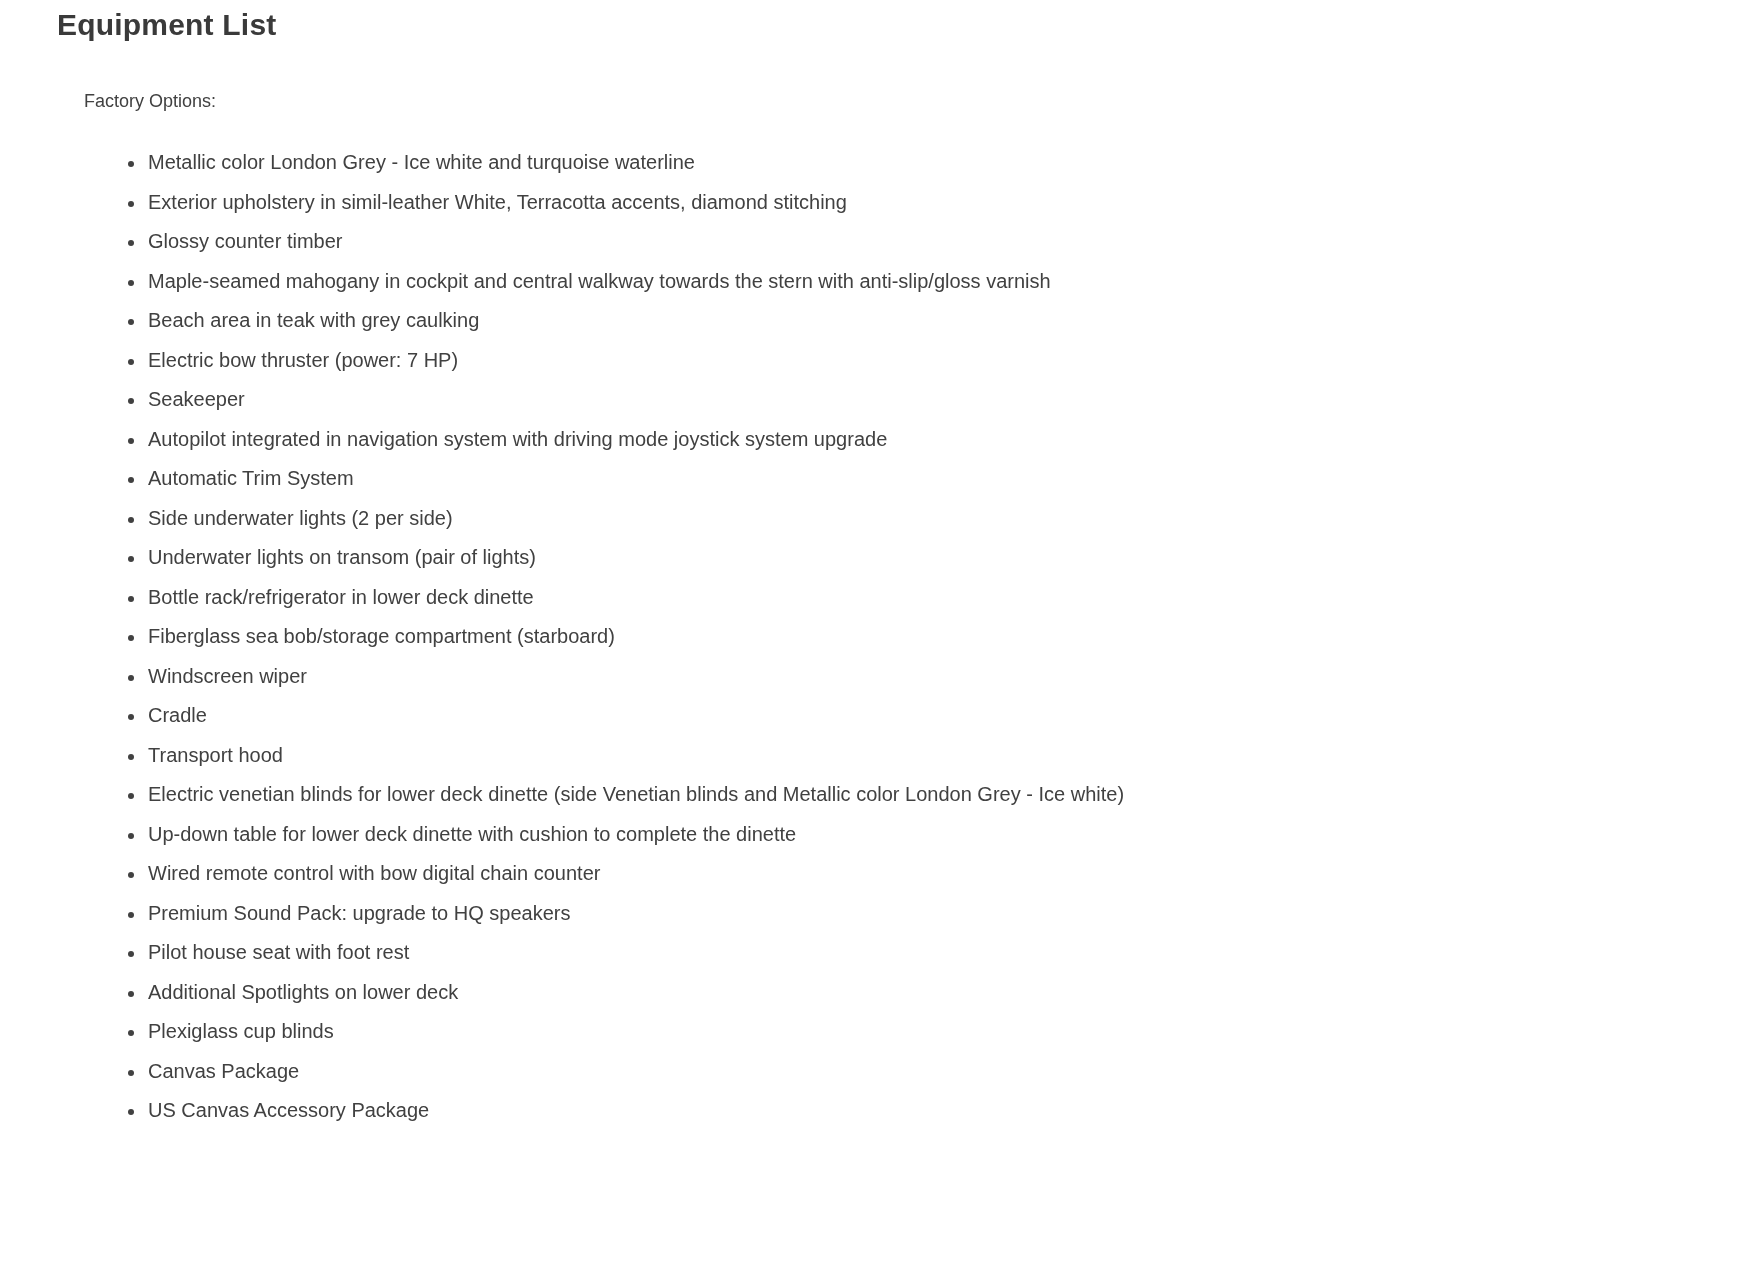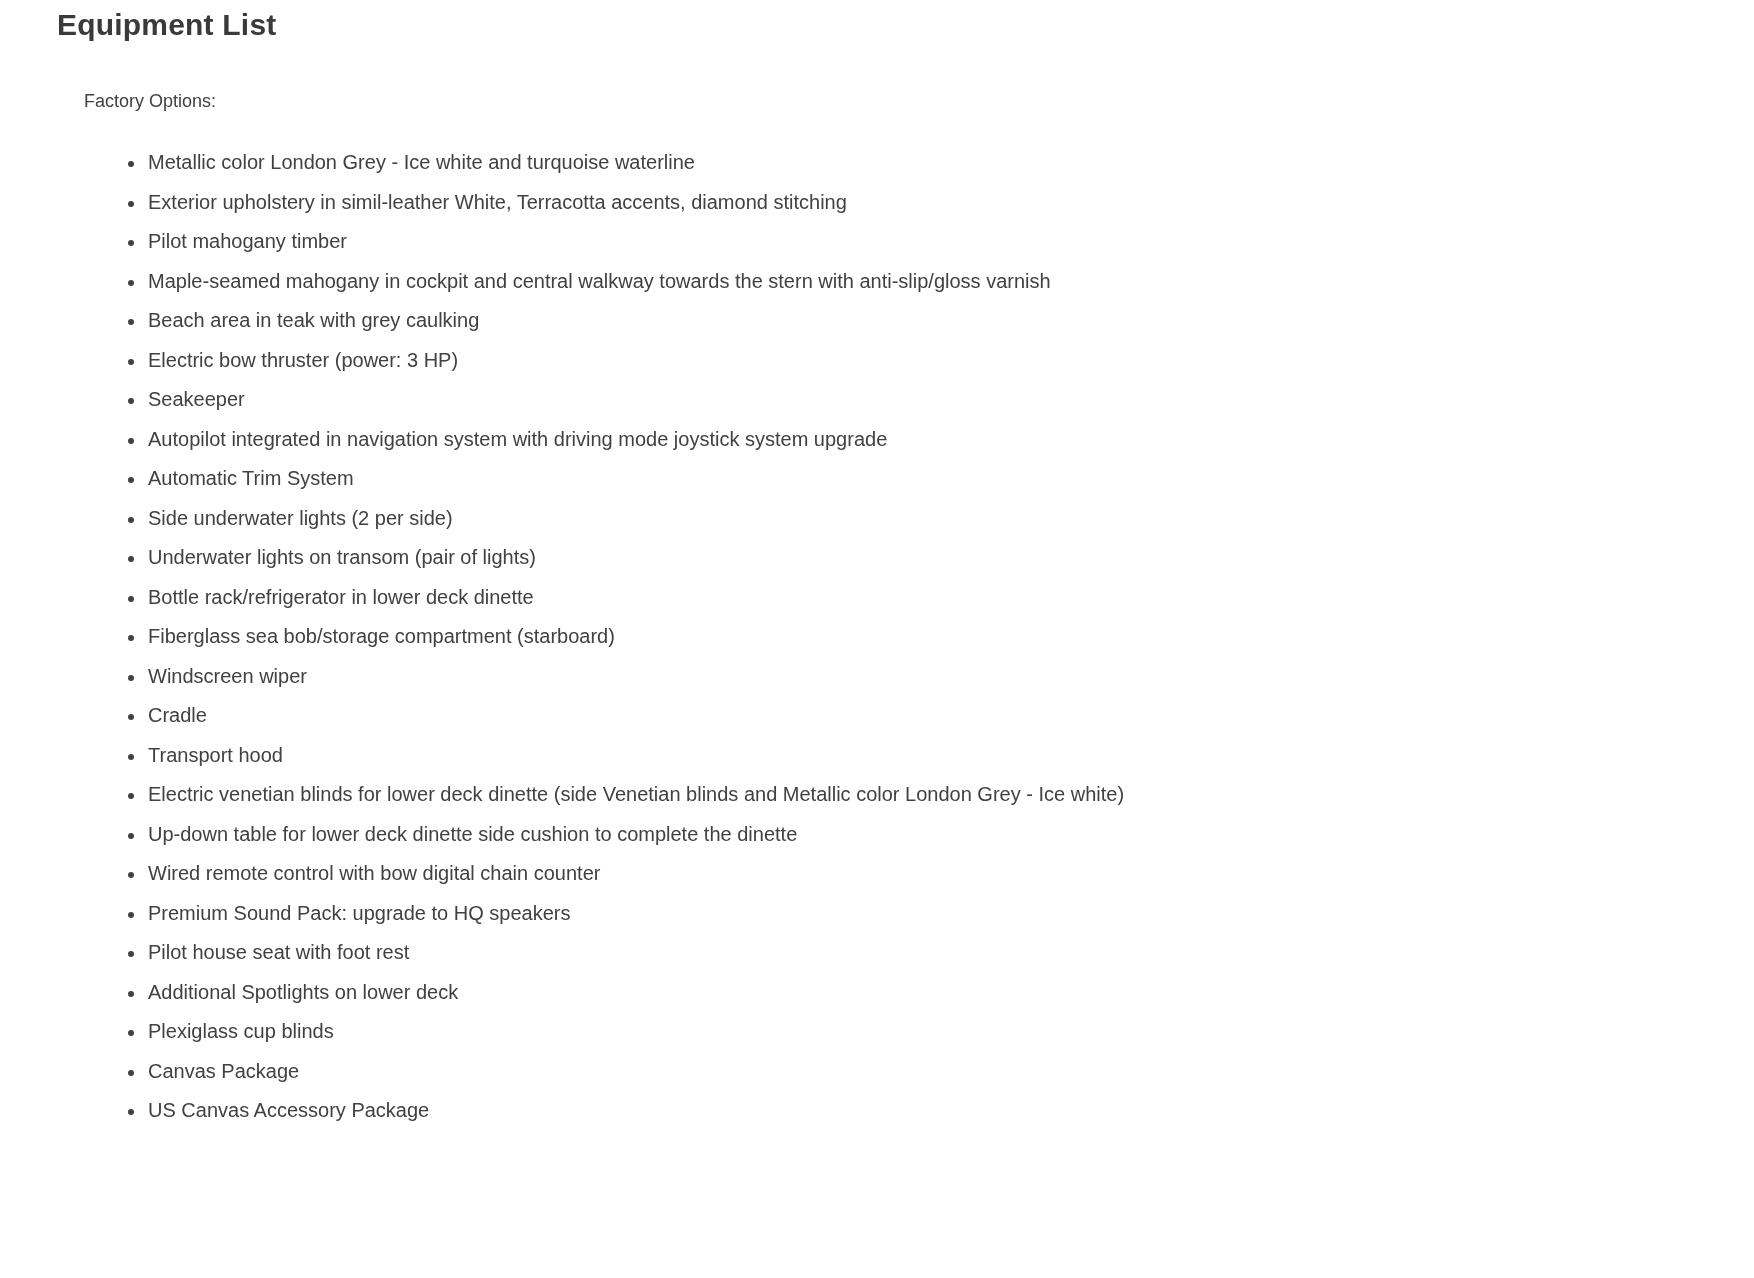--- a/index.html
+++ b/index.html
@@ -60,36 +60,36 @@
 
 <div class="page">
 
   <h1 class="page-title">Equipment List</h1>
 
   <p class="intro">Factory Options:</p>
 
   <ul class="equipment-list">
     <li>Metallic color London Grey - Ice white and turquoise waterline</li>
     <li>Exterior upholstery in simil-leather White, Terracotta accents, diamond stitching</li>
-    <li>Pilot mahogany timber</li>
+    <li>Glossy counter timber</li>
     <li>Maple-seamed mahogany in cockpit and central walkway towards the stern with anti-slip/gloss varnish</li>
     <li>Beach area in teak with grey caulking</li>
-    <li>Electric bow thruster (power: 3 HP)</li>
+    <li>Electric bow thruster (power: 7 HP)</li>
     <li>Seakeeper</li>
     <li>Autopilot integrated in navigation system with driving mode joystick system upgrade</li>
     <li>Automatic Trim System</li>
     <li>Side underwater lights (2 per side)</li>
     <li>Underwater lights on transom (pair of lights)</li>
     <li>Bottle rack/refrigerator in lower deck dinette</li>
     <li>Fiberglass sea bob/storage compartment (starboard)</li>
     <li>Windscreen wiper</li>
     <li>Cradle</li>
     <li>Transport hood</li>
     <li>Electric venetian blinds for lower deck dinette (side Venetian blinds and Metallic color London Grey - Ice white)</li>
-    <li>Up-down table for lower deck dinette side cushion to complete the dinette</li>
+    <li>Up-down table for lower deck dinette with cushion to complete the dinette</li>
     <li>Wired remote control with bow digital chain counter</li>
     <li>Premium Sound Pack: upgrade to HQ speakers</li>
     <li>Pilot house seat with foot rest</li>
     <li>Additional Spotlights on lower deck</li>
     <li>Plexiglass cup blinds</li>
     <li>Canvas Package</li>
     <li>US Canvas Accessory Package</li>
   </ul>
 
 </div>

